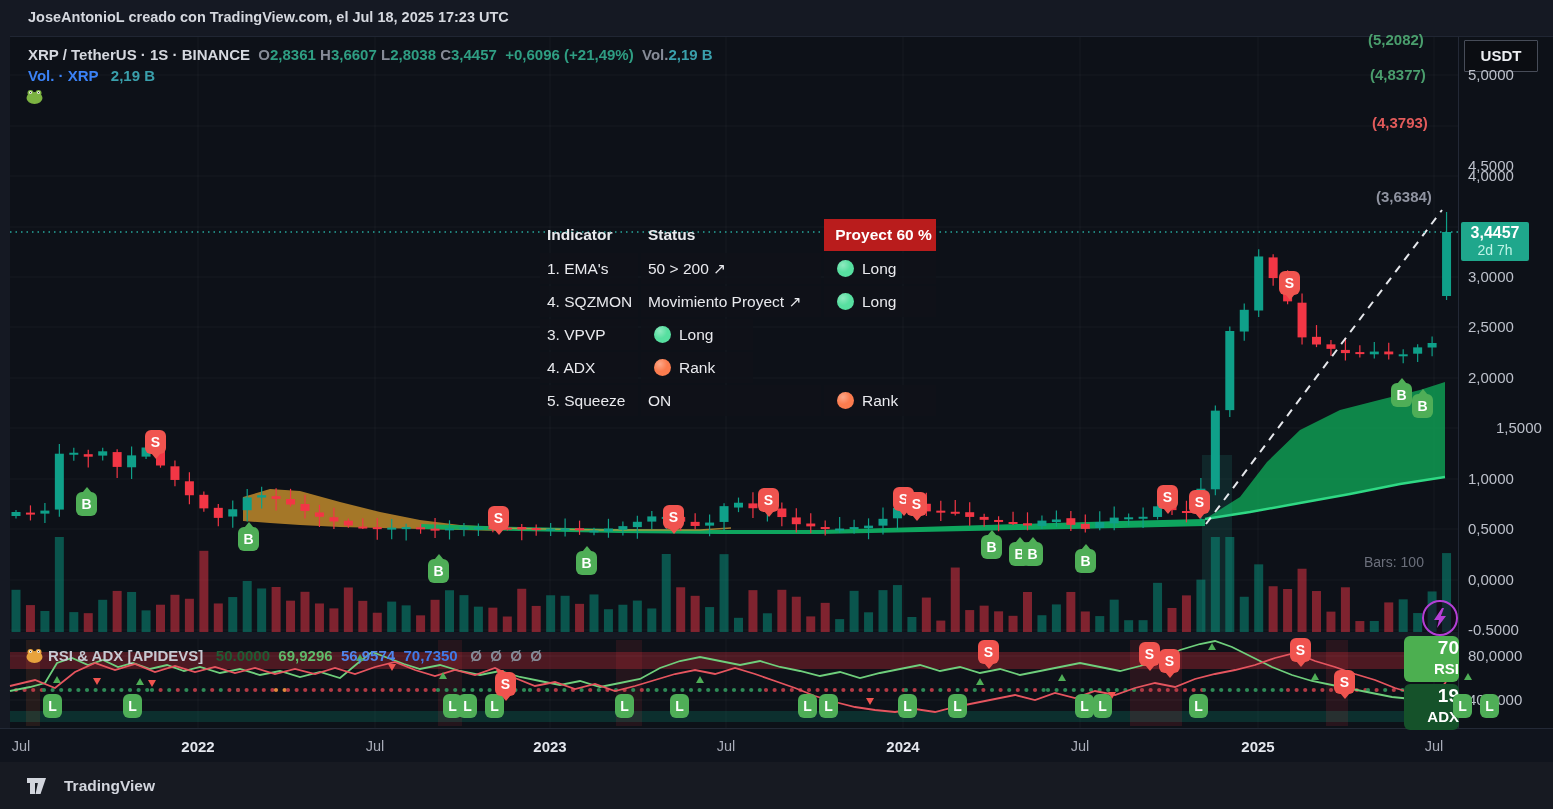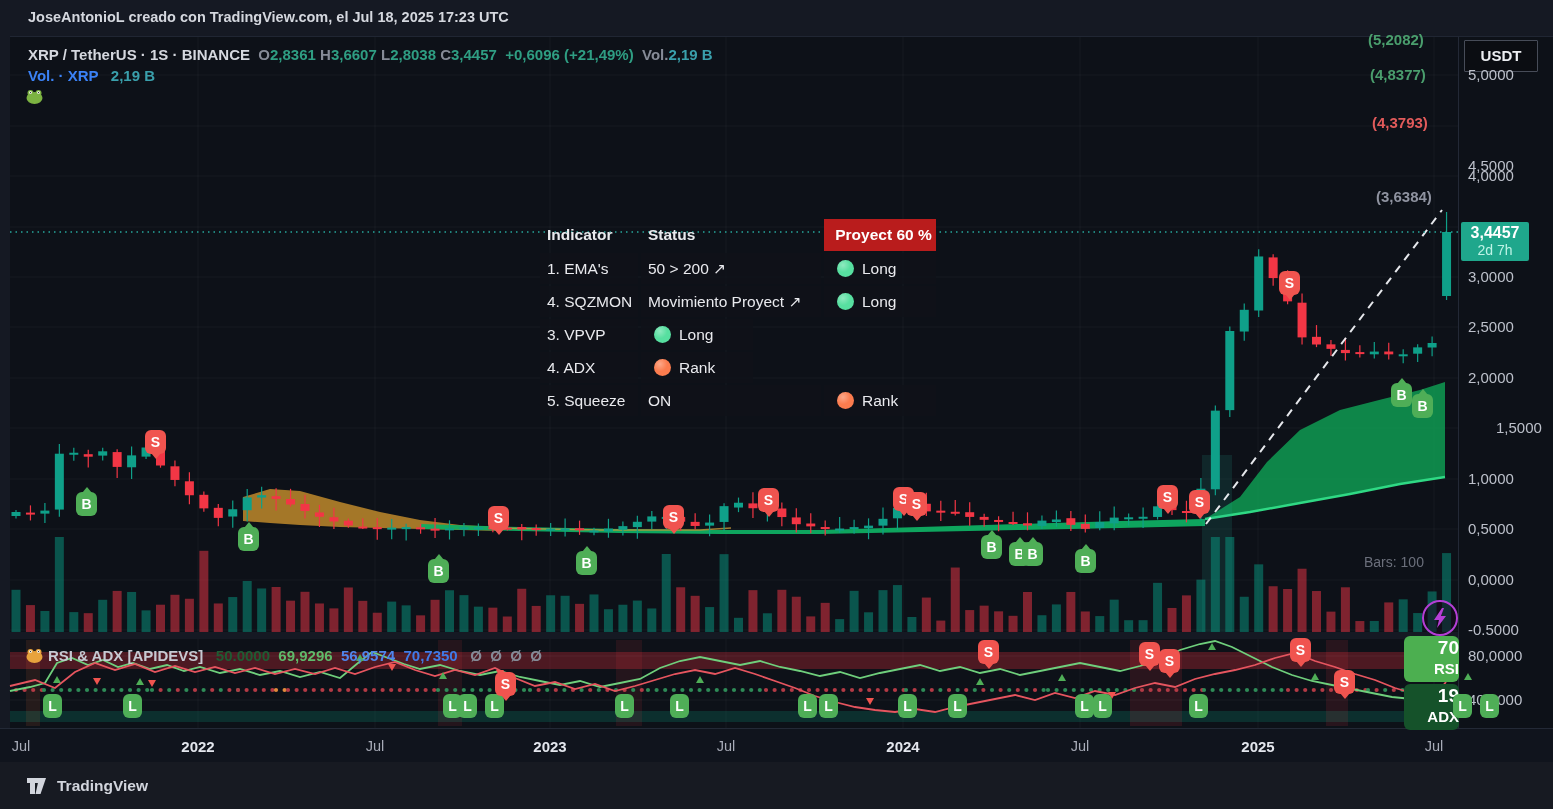--- a/index.html
+++ b/index.html
@@ -27,21 +27,21 @@
   .price-label .pl2{font-size:14px;color:#bdf3e6;line-height:16px;}
   .side-badge{position:absolute;left:1404px;width:55px;height:46px;color:#fff;text-align:right;
               border-radius:6px;}
   .side-badge .v{font-size:19px;font-weight:700;line-height:24px;}
   .side-badge .l{font-size:15px;font-weight:700;line-height:18px;}
   .bars-label{position:absolute;left:1364px;top:554px;font-size:14px;color:#6b6f7b;}
   .bolt-btn{position:absolute;left:1422px;top:600px;width:36px;height:36px;border-radius:50%;
             border:2px solid #b43fd6;background:rgba(26,10,30,0.55);box-sizing:border-box;}
   .tv-time{position:absolute;top:738px;font-size:14.5px;color:#a8acb8;transform:translateX(-50%);}
   .tv-time.major{color:#e3e6ed;font-weight:700;font-size:15px;}
-  .brand{position:absolute;left:26px;top:777px;display:flex;align-items:center;gap:10px;
+  .brand{position:absolute;left:26px;top:777px;display:flex;align-items:center;gap:17px;
          color:#d2d5dd;font-size:15.5px;font-weight:700;}
   
   .ind-table{position:absolute;left:540px;top:219px;width:396px;font-size:15.5px;color:#e9eaee;}
   .tr{display:flex;margin-bottom:2px;}
   .td{height:31px;line-height:31px;background:rgba(15,18,25,0.84);padding-left:7px;box-sizing:border-box;}
   .td.c1{width:98px;margin-right:3px;}
   .td.c2{width:180px;margin-right:3px;}
   .td.c3{width:112px;display:flex;align-items:center;gap:8px;}
   .tr.head .td{background:transparent;font-weight:700;height:32px;line-height:32px;}
   .tr.head .td.c3{background:#b91c1c;justify-content:center;color:#fff;}

